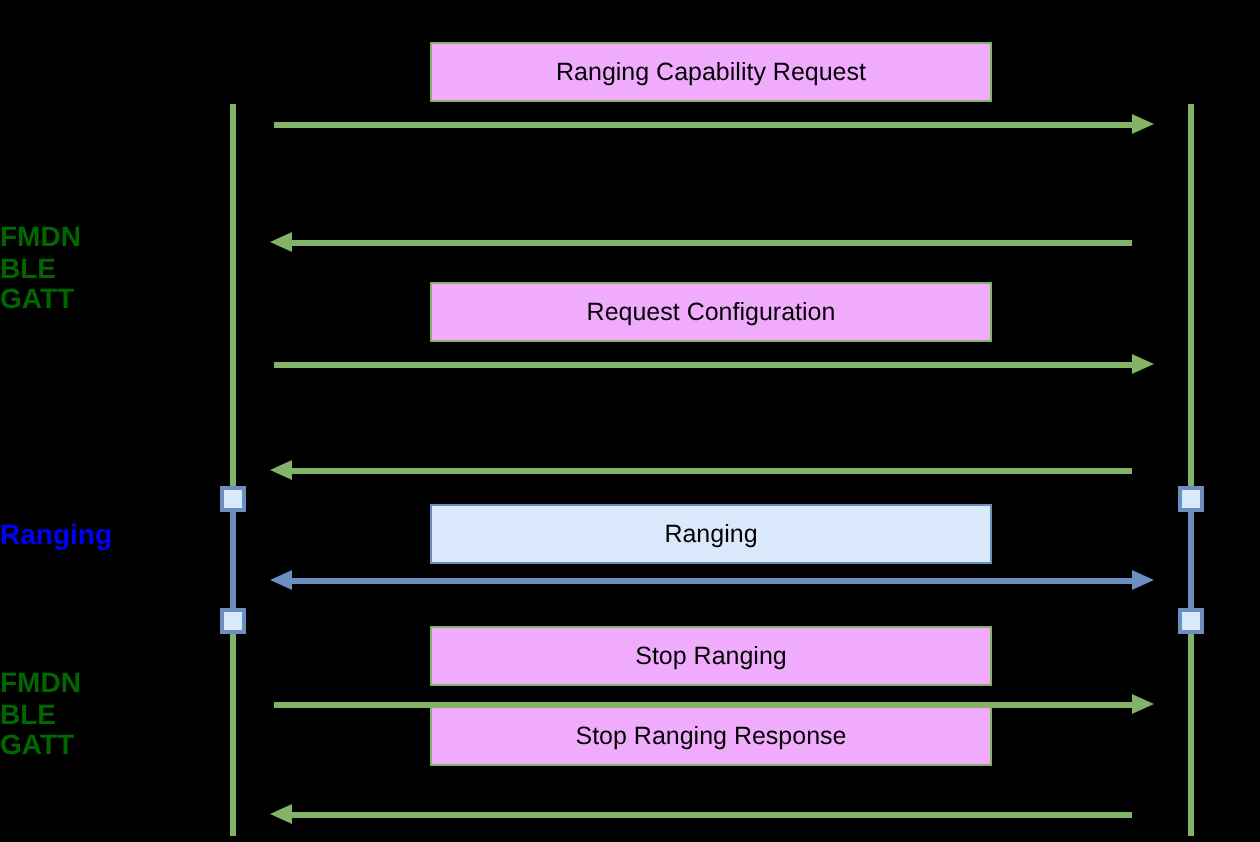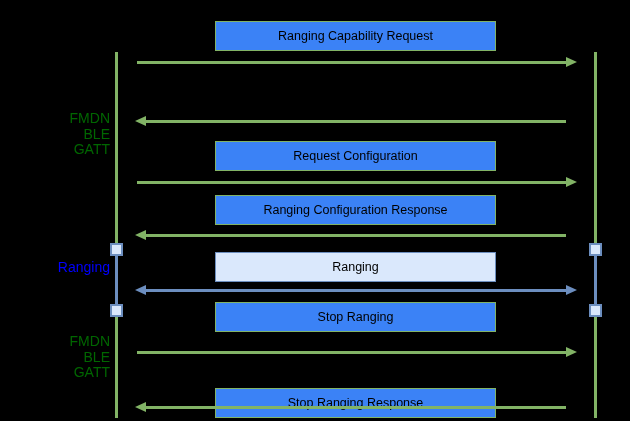--- a/index.html
+++ b/index.html
@@ -19,21 +19,21 @@
     position:absolute; width:13px; height:13px; box-sizing:border-box;
     background:#dae8fc; border:2px solid #6c8ebf;
   }
   .activation.l { left:110px; }
   .activation.r { left:589px; }
   .activation.t { top:243px; }
   .activation.b { top:304px; }
   
   .msg-box {
     position:absolute; left:215px; width:281px; height:30px; box-sizing:border-box;
-    background:#3b82f6; border:1.5px solid #82b366;
+    background:#f0abfc; border:1.5px solid #82b366;
     display:flex; align-items:center; justify-content:center;
     font-size:12.5px; color:#000; text-align:center;
   }
   .msg-box.blue { background:#dae8fc; border-color:#6c8ebf; }
   
   .arrow { position:absolute; height:3px; background:#82b366; }
   .arrow.blue { background:#6c8ebf; }
   .arrow.dir-right { left:137px; width:429px; }
   .arrow.dir-left  { left:146px; width:420px; }
   .arrow.dir-both  { left:146px; width:420px; }
@@ -44,22 +44,22 @@
   }
   .arrow.dir-left::before, .arrow.dir-both::before {
     content:""; position:absolute; left:-11px; top:-4px; width:0; height:0;
     border-top:5.5px solid transparent; border-bottom:5.5px solid transparent;
     border-right:11px solid #82b366;
   }
   .arrow.blue.dir-both::after  { border-left-color:#6c8ebf; }
   .arrow.blue.dir-both::before { border-right-color:#6c8ebf; }
   
   .side-label {
-    position:absolute; left:0; width:110px; text-align:right;
-    font-size:14px; font-weight:normal; line-height:15.5px; white-space:pre-line;
+    position:absolute; left:0; width:110px; text-align:left;
+    font-size:14px; font-weight:bold; line-height:15.5px; white-space:pre-line;
   }
   .side-label.green { color:#006600; }
   .side-label.blue  { color:#0000ff; }
 </style>
 </head>
 <body>
 
 <div class="diagram">
 
   <div class="lifeline left"></div>
@@ -81,25 +81,24 @@
 GATT</div>
 
   <div class="msg-box" style="top:21px">Ranging Capability Request</div>
   <div class="arrow dir-right" style="top:61px"></div>
 
   <div class="arrow dir-left" style="top:120px"></div>
 
   <div class="msg-box" style="top:141px">Request Configuration</div>
   <div class="arrow dir-right" style="top:181px"></div>
 
-  <div class="msg-box" style="top:195px">Ranging Configuration Response</div>
   <div class="arrow dir-left" style="top:234px"></div>
 
   <div class="msg-box blue" style="top:252px">Ranging</div>
   <div class="arrow blue dir-both" style="top:289px"></div>
 
-  <div class="msg-box" style="top:302px">Stop Ranging</div>
+  <div class="msg-box" style="top:313px">Stop Ranging</div>
   <div class="arrow dir-right" style="top:351px"></div>
 
-  <div class="msg-box" style="top:388px">Stop Ranging Response</div>
+  <div class="msg-box" style="top:353px">Stop Ranging Response</div>
   <div class="arrow dir-left" style="top:406px"></div>
 
 </div>
 
 </body></html>

